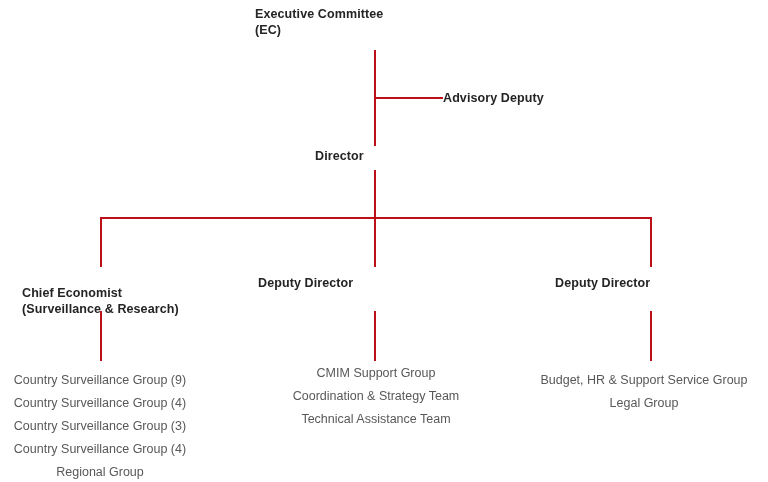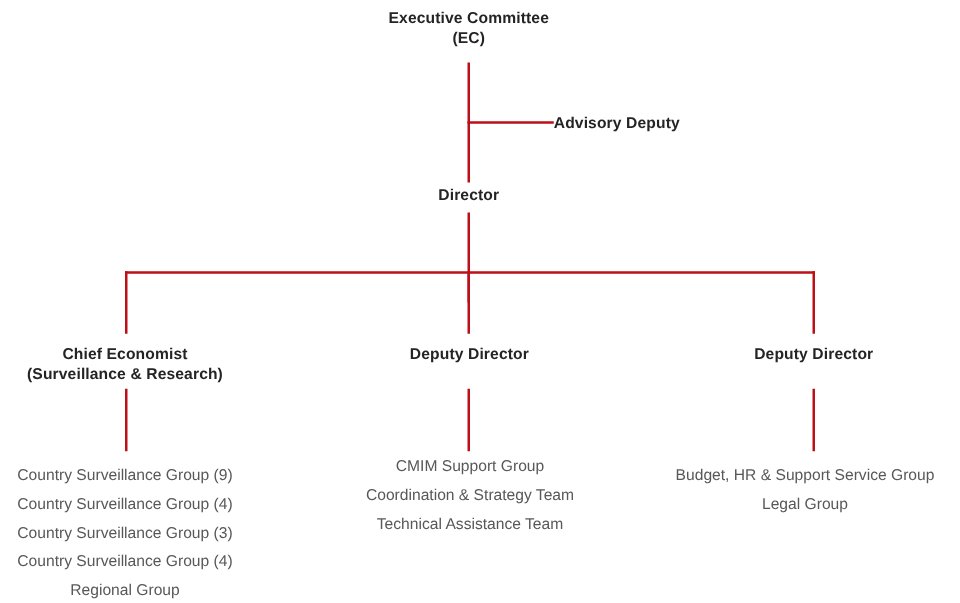--- a/index.html
+++ b/index.html
@@ -16,21 +16,20 @@
     background: #ffffff;
   }
   #chart-root {
     position: absolute;
     left: 0; top: 0;
     width: 768px;
     height: 482px;
   }
   .node-label {
     position: absolute;
-    text-align: center;
     font-weight: bold;
     color: #242424;
     font-size: 12.5px;
     line-height: 16px;
     letter-spacing: 0.1px;
     white-space: nowrap;
   }
   .node-label .ln {
     display: block;
   }
@@ -41,21 +40,21 @@
   .conn-v {
     width: 2px;
   }
   .conn-h {
     height: 2px;
   }
   
   #ec-label      { left: 255px; top: 6px;   width: 240px; }
   #advisory-label{ left: 443px; top: 90px;  width: 180px; text-align: left; }
   #director-label{ left: 315px; top: 148px; width: 120px; }
-  #col1-label    { left: 0px;   top: 275px; width: 200px; }
+  #col1-label    { left: 0px;   top: 285px; width: 200px; padding-left: 22px; }
   #col2-label    { left: 258px; top: 275px; width: 235px; }
   #col3-label    { left: 555px; top: 275px; width: 192px; }
   
   #col1-leaves   { left: 0px;   top: 369px; width: 200px; }
   #col2-leaves   { left: 266px; top: 362px; width: 220px; }
   #col3-leaves   { left: 520px; top: 369px; width: 248px; }
   .leaf-col {
     position: absolute;
     text-align: center;
   }

